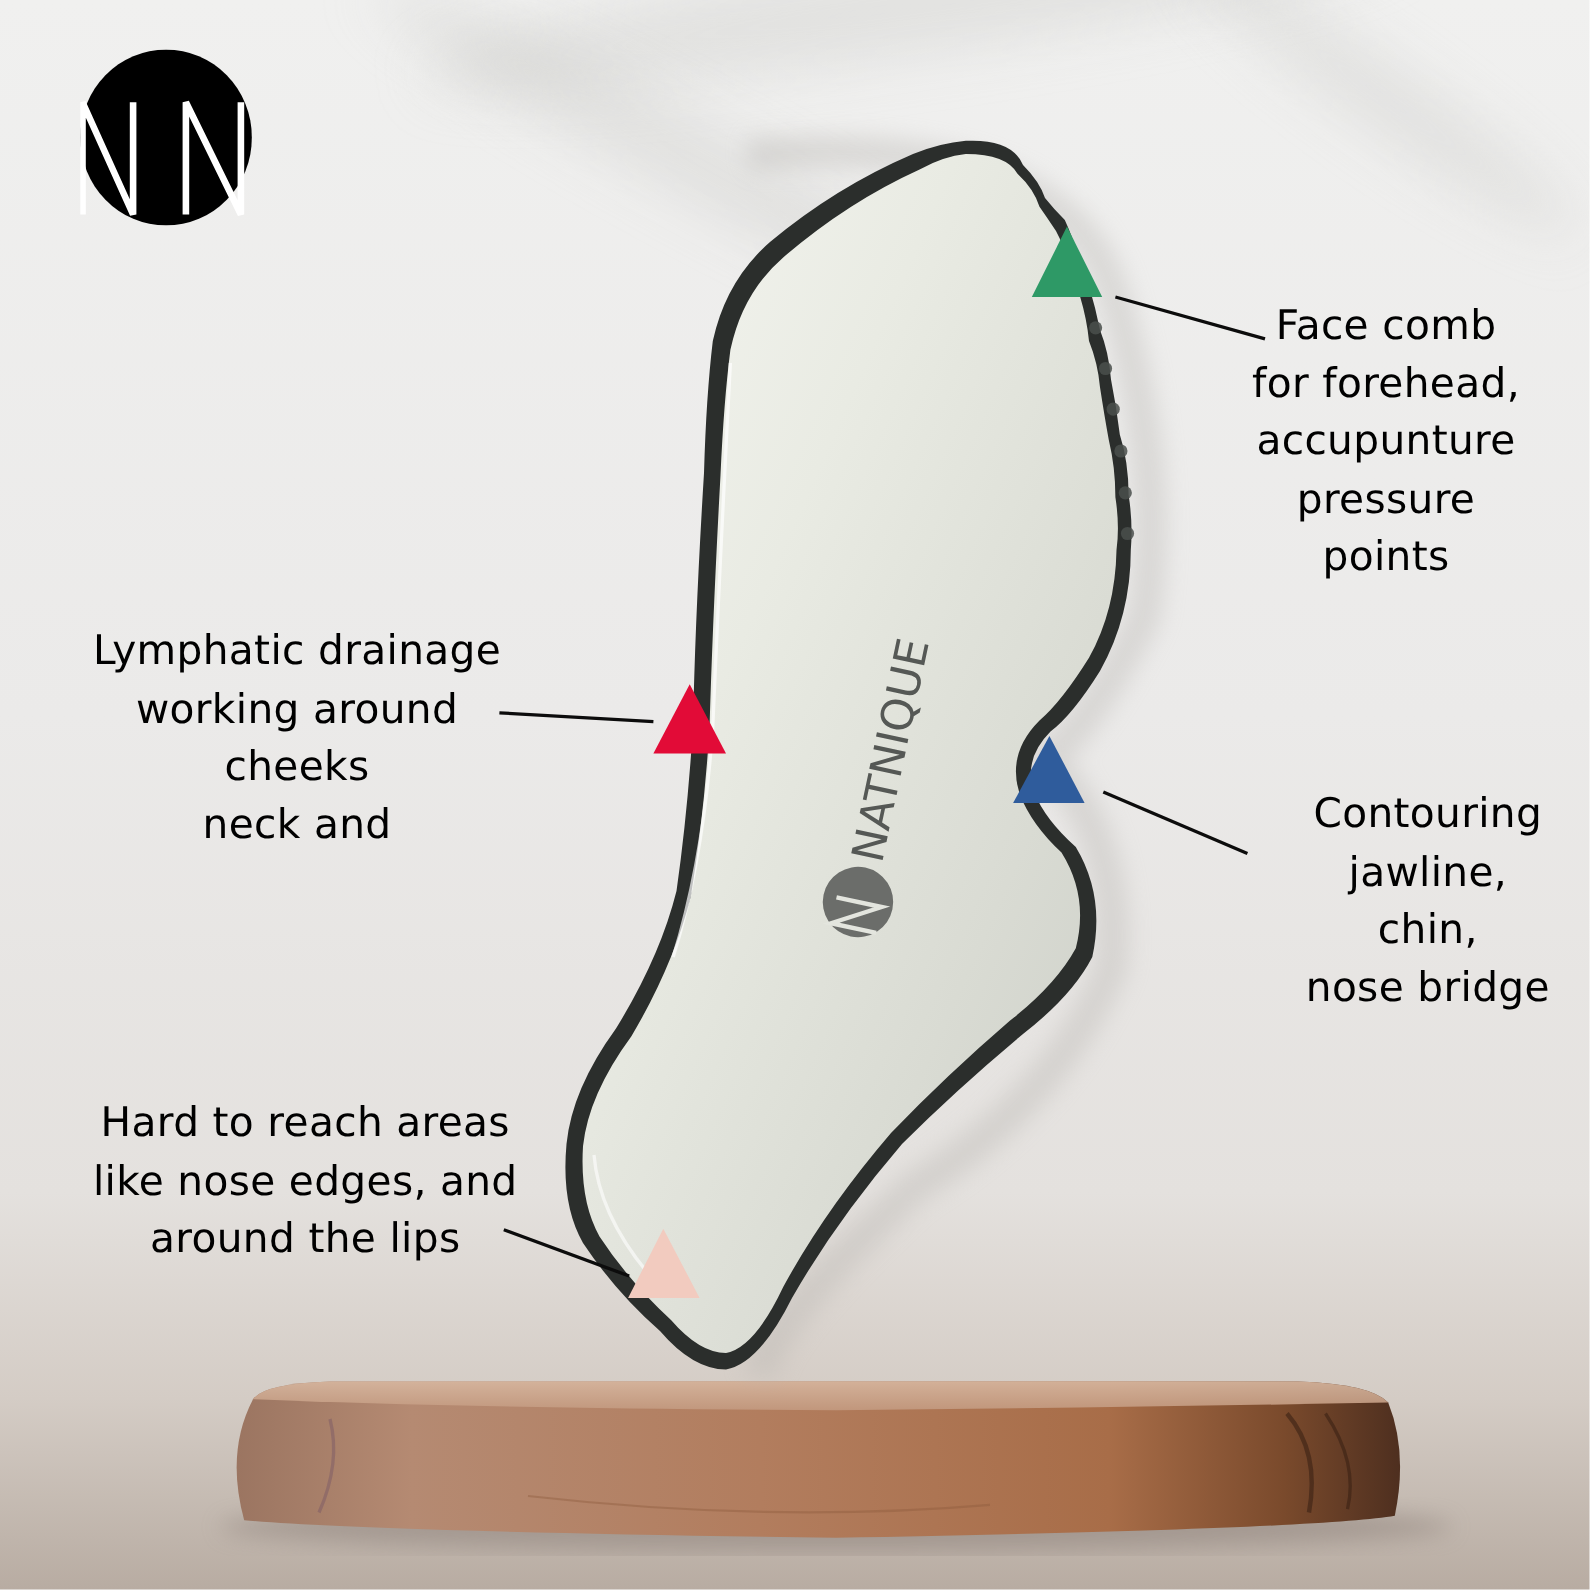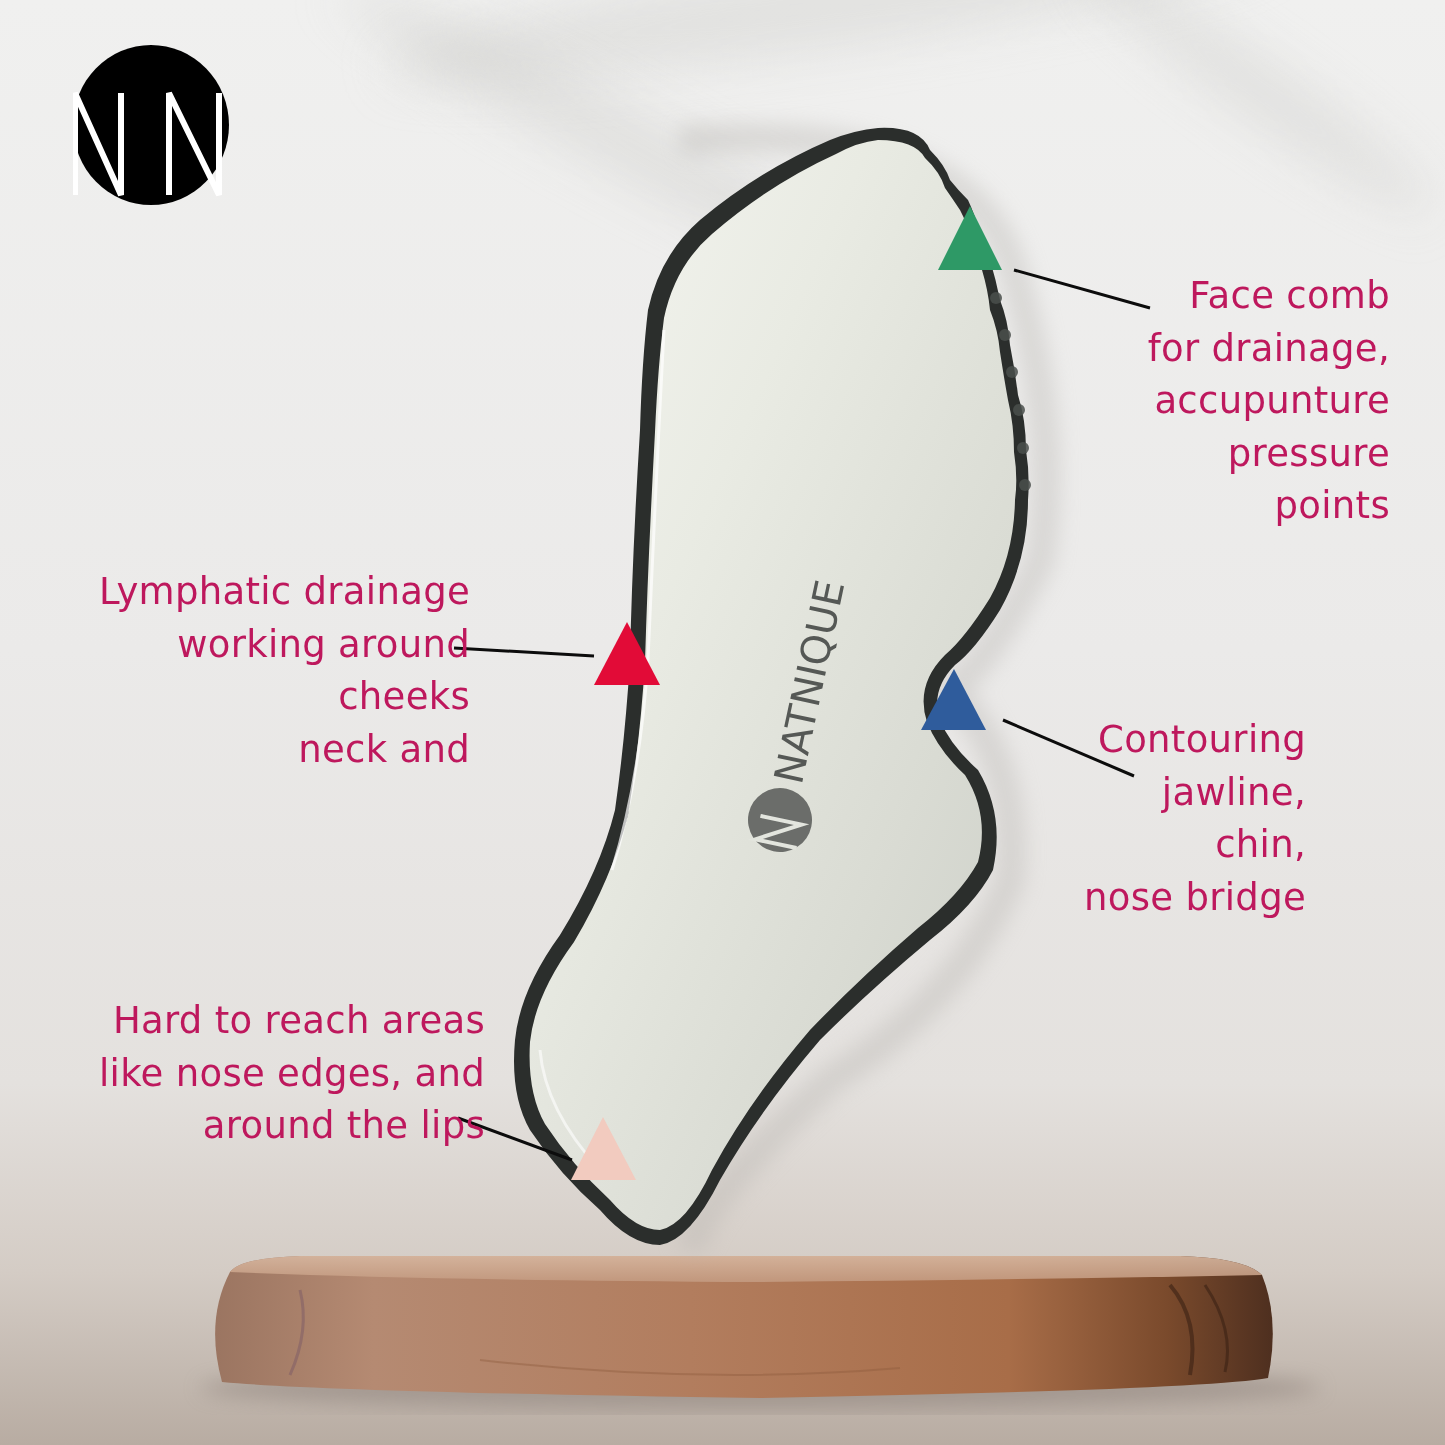--- a/index.html
+++ b/index.html
@@ -9,22 +9,22 @@
       font-family: "DejaVu Sans", sans-serif;
     }
     .shadow-streak {
       position: absolute; border-radius: 50%;
       background: rgba(200,200,198,0.35); filter: blur(24px);
     }
     .logo {
       position: absolute; left: 73px; top: 45px; width: 156px; height: 160px;
     }
     .label {
-      position: absolute; color: #be185d; font-size: 37px; line-height: 52.5px;
-      text-align: right; letter-spacing: 0.3px; white-space: nowrap;
+      position: absolute; color: #000000; font-size: 37px; line-height: 52.5px;
+      text-align: center; letter-spacing: 0.3px; white-space: nowrap;
       font-family: "DejaVu Sans", sans-serif; font-weight: 400;
     }
     .label div { display: block; }
     .scene { position: absolute; left: 0; top: 0; width: 1445px; height: 1445px; }
     .brand-engraving {
       position: absolute; left: 720px; top: 560px; width: 130px; height: 300px;
     }
   </style>
 </head>
 <body>
@@ -178,34 +178,34 @@
     <g transform="translate(60,260) rotate(-78)">
       <circle cx="0" cy="0" r="32" fill="#6b6d6a"></circle>
       <polyline points="-24,22 -24,-20 0,22 0,-20" fill="none" stroke="#e3e5de" stroke-width="4"></polyline>
       <text x="38" y="14" font-family="DejaVu Sans, sans-serif" font-size="40" fill="#555855">NATNIQUE</text>
     </g>
   </svg>
 </div>
 
 <div class="label" style="left:1130px; top:270px; width:260px;">
   <div>Face comb</div>
-  <div>for drainage,</div>
+  <div>for forehead,</div>
   <div>accupunture</div>
   <div>pressure</div>
   <div>points</div>
 </div>
 
 <div class="label" style="left:70px; top:548px; width:400px;margin-top:18px;">
   <div>Lymphatic drainage</div>
   <div>working around</div>
   <div>cheeks</div>
   <div>neck and</div>
 </div>
 
-<div class="label" style="left:1056px; top:714px; width:250px;">
+<div class="label" style="left:1173px; top:714px; width:250px;">
   <div>Contouring</div>
   <div>jawline,</div>
   <div>chin,</div>
   <div>nose bridge</div>
 </div>
 
 <div class="label" style="left:70px; top:995px; width:415px;">
   <div>Hard to reach areas</div>
   <div>like nose edges, and</div>
   <div>around the lips</div>

